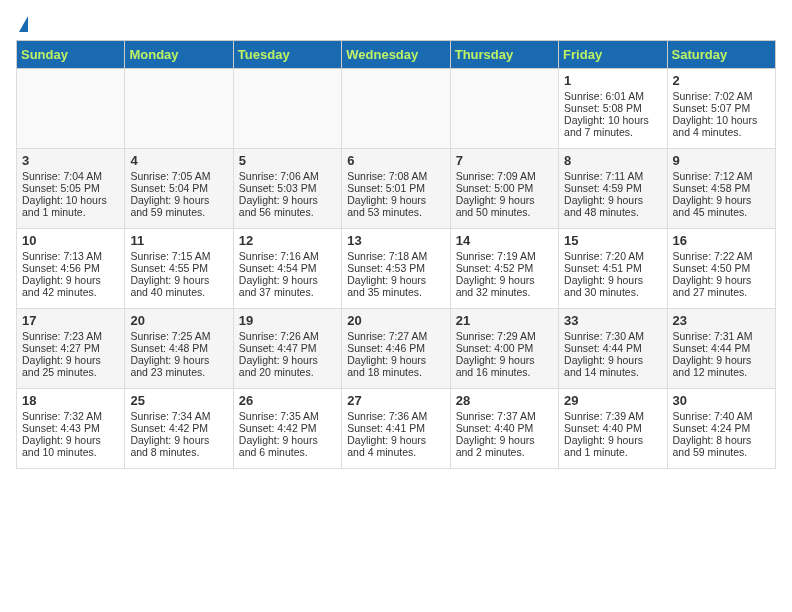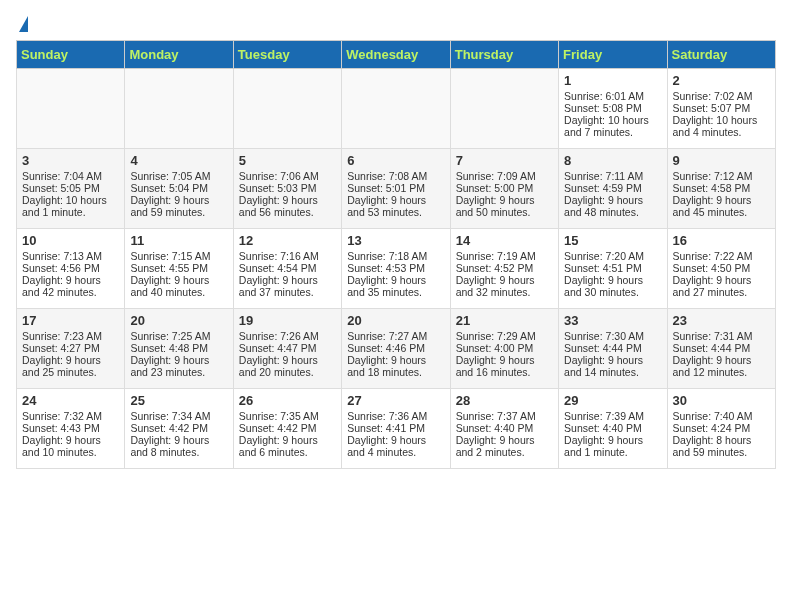--- a/index.html
+++ b/index.html
@@ -258,21 +258,21 @@
         <td>
           <span class="day-num">23</span>
           <div>Sunrise: 7:31 AM</div>
           <div>Sunset: 4:44 PM</div>
           <div>Daylight: 9 hours</div>
           <div>and 12 minutes.</div>
         </td>
       </tr>
       <tr>
         <td>
-          <span class="day-num">24</span>
+          <span class="day-num">18</span>
           <div>Sunrise: 7:32 AM</div>
           <div>Sunset: 4:43 PM</div>
           <div>Daylight: 9 hours</div>
           <div>and 10 minutes.</div>
         </td>
         <td>
           <span class="day-num">25</span>
           <div>Sunrise: 7:34 AM</div>
           <div>Sunset: 4:42 PM</div>
           <div>Daylight: 9 hours</div>

